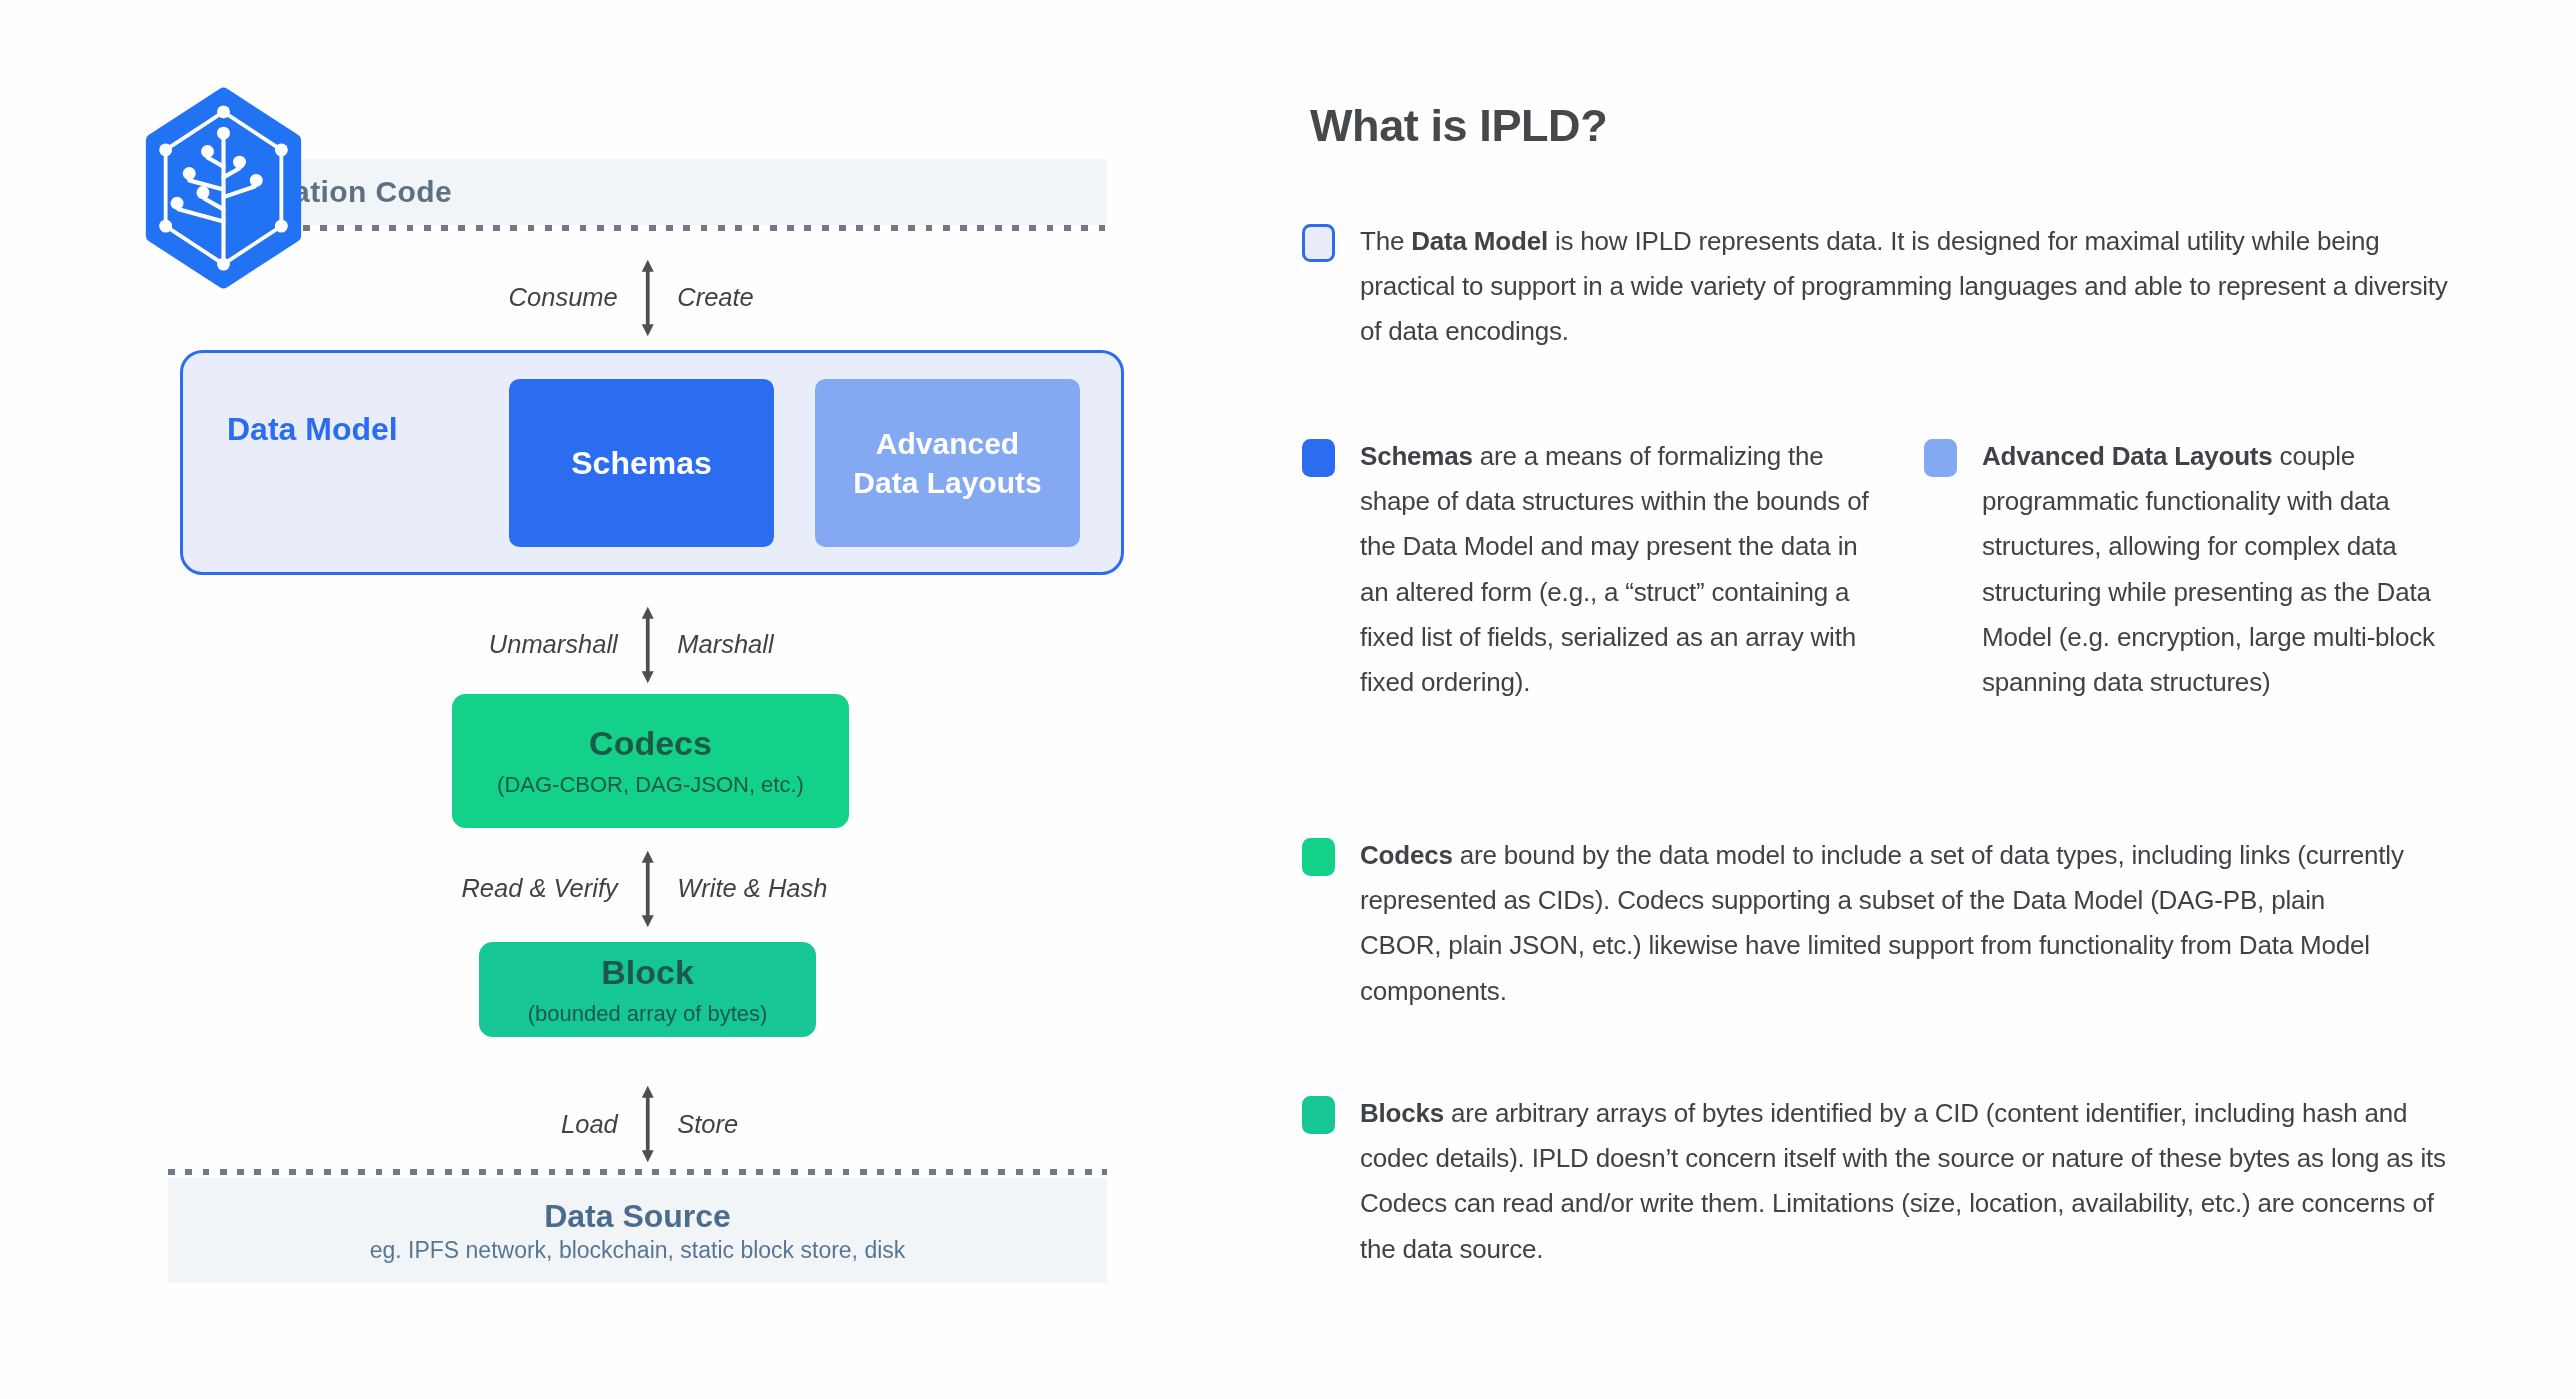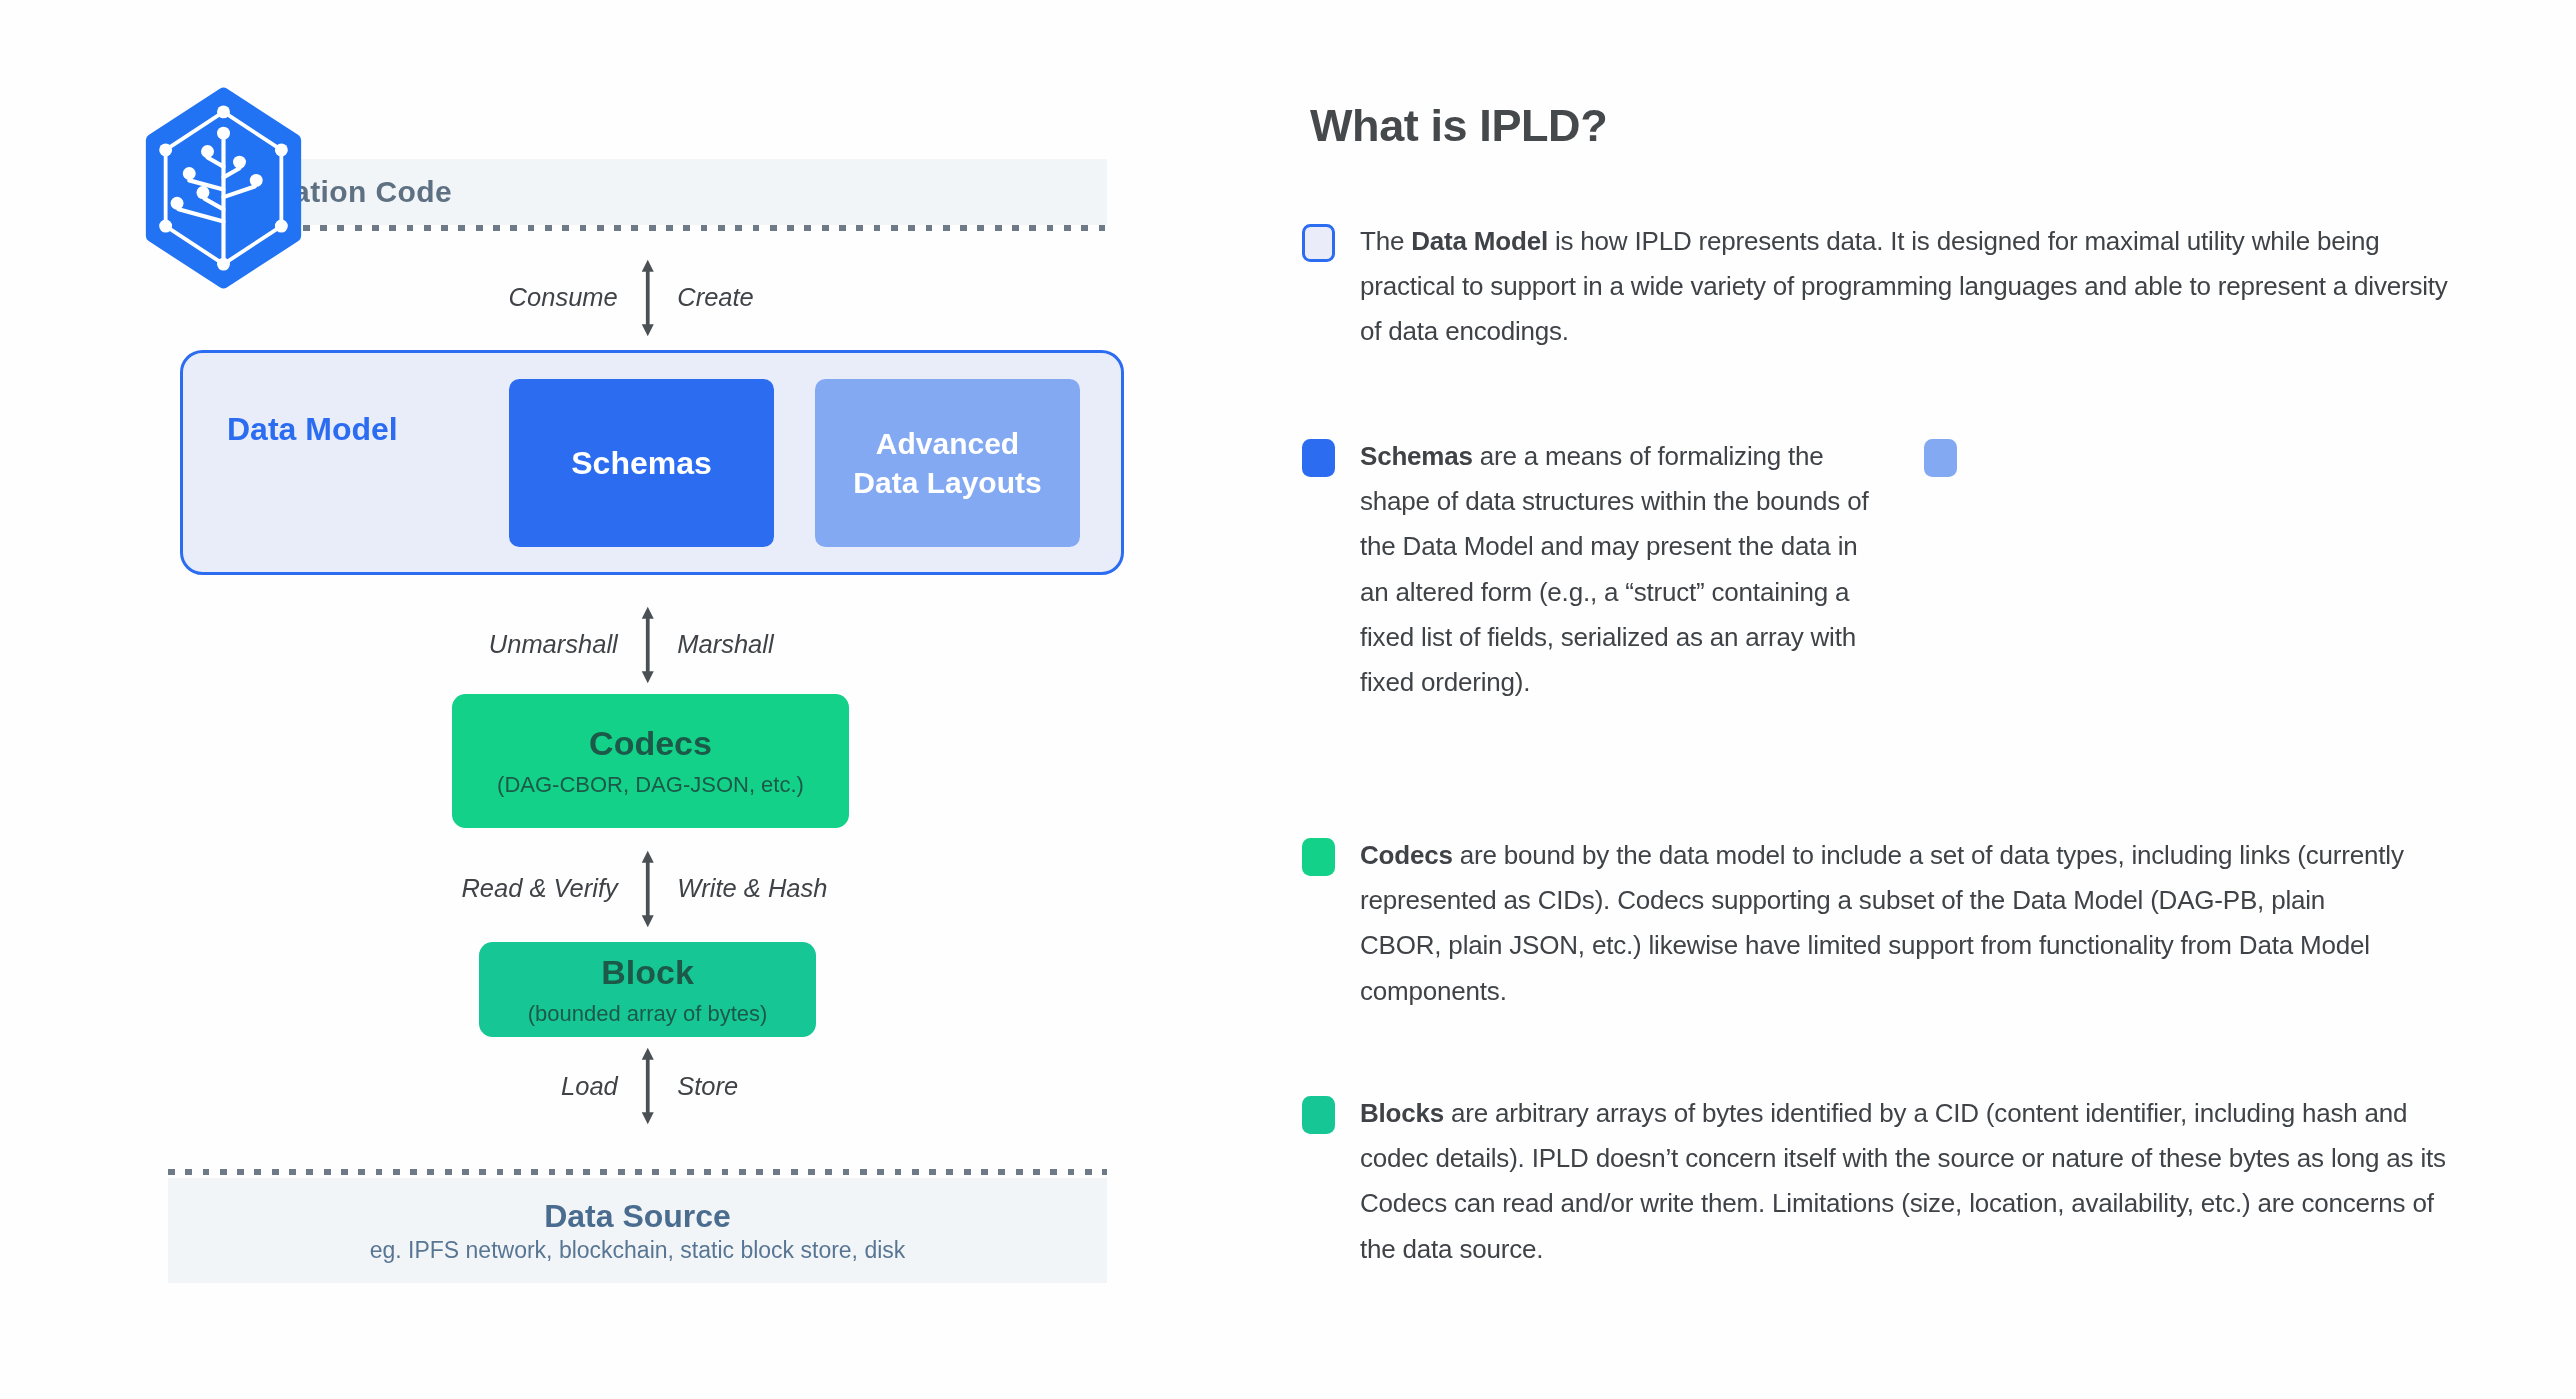--- a/index.html
+++ b/index.html
@@ -18,21 +18,21 @@
 
   .flow{position:absolute;left:287px;width:721px;display:flex;align-items:center;justify-content:center;gap:20px;}
   .flow .lab{flex:1;font-size:25.5px;font-style:italic;color:var(--label-text,#3f4347);}
   .flow .lab.l{text-align:right;}
   .flow .lab.r{text-align:left;}
   .arrow{flex:0 0 19.5px;width:19.5px;}
   .arrow svg{display:block;width:19.5px;height:100%;}
   #flow1{top:257px;height:81px;}
   #flow2{top:604px;height:81px;}
   #flow3{top:848px;height:81px;}
-  #flow4{top:1047px;height:78px;}
+  #flow4{top:1085px;height:78px;}
 
   .dm-box{position:absolute;left:180px;top:350px;width:944px;height:225px;box-sizing:border-box;
     background:var(--pale-blue-bg,#e9edf9);border:3.8px solid var(--brand-blue,#2b6cf0);border-radius:22.5px;}
   .dm-label{position:absolute;left:44px;top:54px;width:195px;
     font-size:32px;font-weight:bold;color:var(--brand-blue,#2b6cf0);line-height:1.38;}
   .schemas{position:absolute;left:326px;top:26px;width:265px;height:168px;background:var(--brand-blue,#2b6cf0);
     border-radius:10.5px;display:flex;align-items:center;justify-content:center;
     color:#fff;font-size:32px;font-weight:bold;}
   .adl{position:absolute;left:632px;top:26px;width:265px;height:168px;background:var(--light-blue,#84a9f3);
     border-radius:10.5px;display:flex;align-items:center;justify-content:center;text-align:center;
@@ -190,20 +190,21 @@
       <p><span>The </span><b>Data Model</b><span> is how IPLD represents data. It is designed for maximal utility while being practical to support in a wide variety of programming  languages and able to represent a diversity of data encodings.</span></p>
     </div>
 
     <div class="bullet" id="b2">
       <span class="sq blue"></span>
       <p><span></span><b>Schemas</b><span> are a means of formalizing the shape of data structures within the bounds of the Data Model and may present the data in an altered form (e.g., a “struct” containing a fixed list of fields, serialized as an array with fixed ordering).</span></p>
     </div>
 
     <div class="bullet" id="b3">
       <span class="sq lightblue"></span>
+      <p><span></span><b>Advanced Data Layouts</b><span> couple programmatic functionality with data structures, allowing for complex data structuring while presenting as the Data Model (e.g. encryption, large multi-block spanning data structures)</span></p>
     </div>
 
     <div class="bullet" id="b4">
       <span class="sq green"></span>
       <p><span></span><b>Codecs</b><span> are bound by the data model to include a set of data types, including  links (currently represented as CIDs). Codecs supporting a subset of the Data Model (DAG-PB, plain CBOR, plain JSON, etc.) likewise have limited support from functionality from Data Model components.</span></p>
     </div>
 
     <div class="bullet" id="b5">
       <span class="sq teal"></span>
       <p><span></span><b>Blocks</b><span> are arbitrary arrays of bytes identified by a CID (content identifier, including hash and codec details). IPLD doesn’t concern itself with the source or nature of these bytes as long as its Codecs can read and/or write them. Limitations (size, location, availability, etc.) are concerns of the data source.</span></p>

